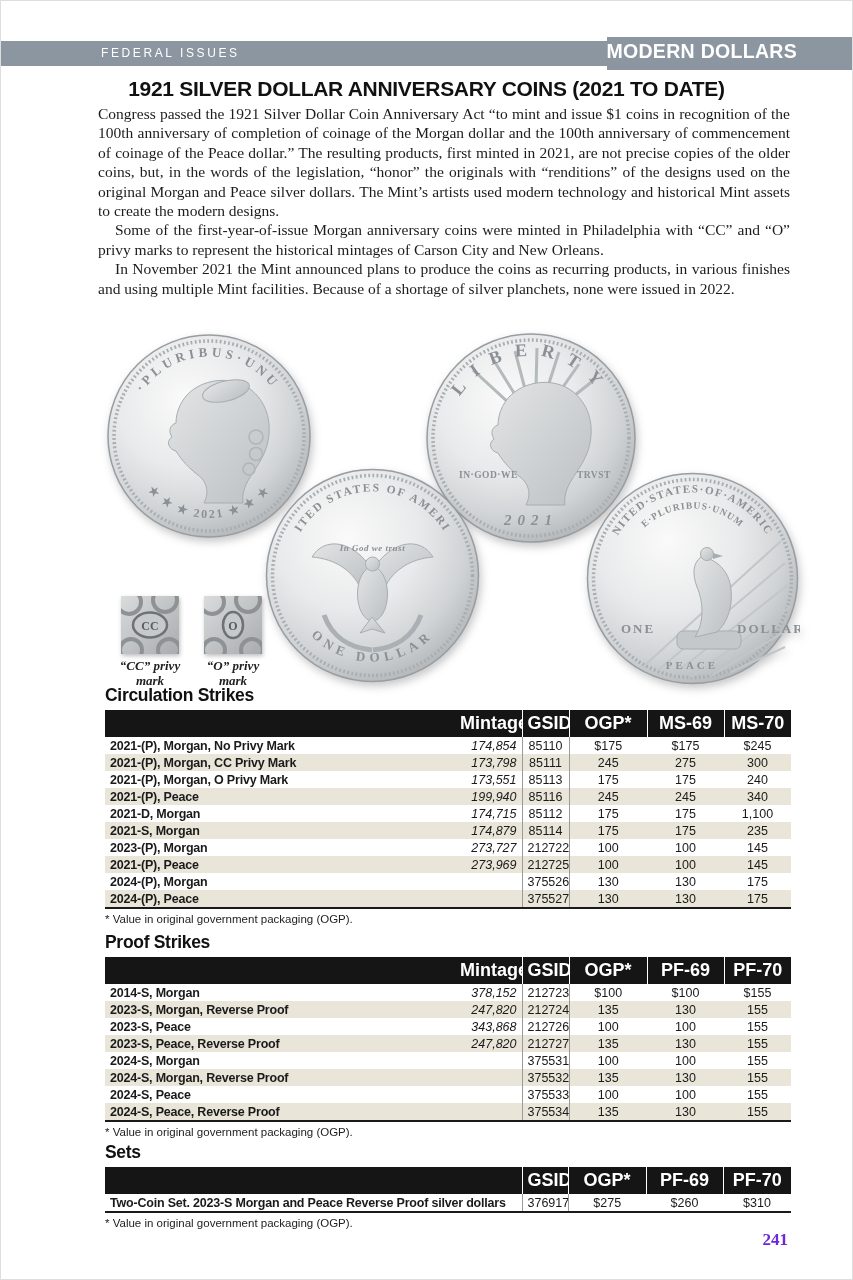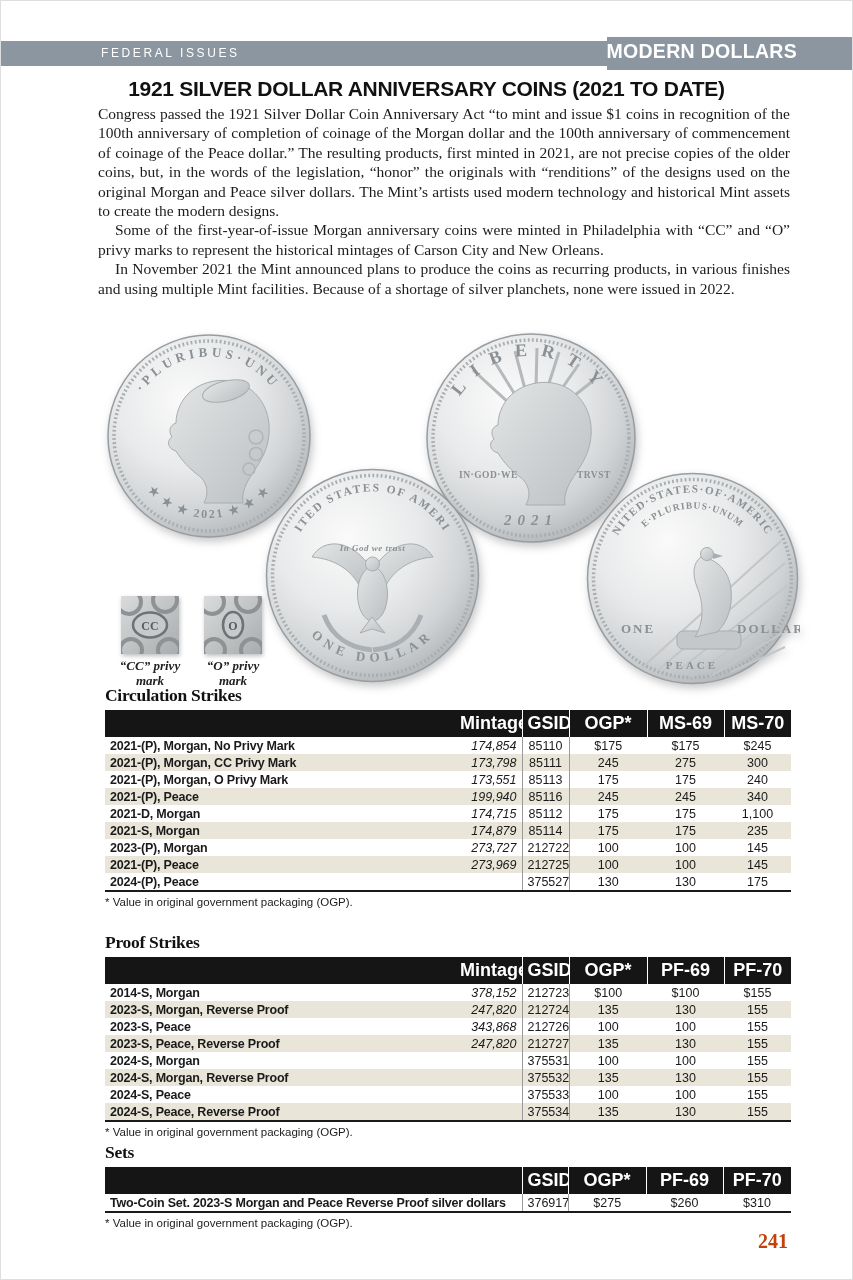--- a/index.html
+++ b/index.html
@@ -27,38 +27,38 @@
   
   .coin-area{position:absolute;top:328px;left:0;width:853px;height:360px;}
   .coin{position:absolute;filter:drop-shadow(2px 4px 4px rgba(70,70,70,.30));}
   .privy{position:absolute;filter:drop-shadow(1px 2px 2px rgba(70,70,70,.35));}
   .privy-caption{position:absolute;width:92px;text-align:center;
                  font-family:"Liberation Serif",serif;font-weight:bold;font-style:italic;
                  font-size:13px;line-height:14.5px;color:#222;}
 
   
   .section{position:absolute;left:104px;width:686px;}
-  .section h2{margin:0 0 4px 0;font-family:Liberation Serif, serif;font-weight:bold;
+  .section h2{margin:0 0 4px 0;font-family:Liberation Sans, sans-serif;font-weight:bold;
               font-size:17.5px;letter-spacing:-.3px;color:#111;}
   table.price-table{border-collapse:collapse;table-layout:fixed;width:686px;
                     font-family:"Liberation Sans",sans-serif;border-bottom:2px solid #1a1a1a;}
   table.price-table th{background:#151515;color:#fff;font-size:18px;font-weight:bold;
                        padding:3px 5px;text-align:center;overflow:hidden;white-space:nowrap;}
   table.price-table th.desc{text-align:left;}
   table.price-table th.mintage-h{text-align:right;}
   table.price-table th.sep{border-left:1px solid #fff;}
   table.price-table td{font-size:12.5px;height:17px;padding:0 5px;text-align:center;
                        color:#1a1a1a;overflow:hidden;white-space:nowrap;}
   table.price-table td.desc{text-align:left;font-weight:bold;letter-spacing:-.2px;}
   table.price-table td.mintage{text-align:right;font-style:italic;font-weight:normal;}
   table.price-table td.gsid{border-left:1px solid #9a9a9a;border-right:1px solid #9a9a9a;}
   table.price-table tbody tr:nth-child(even){background:#e9e5d8;}
   .footnote{margin:4px 0 0 0;font-family:"Liberation Sans",sans-serif;font-size:11.5px;color:#222;}
 
-  .page-number{position:absolute;top:1229px;right:64px;font-weight:bold;font-size:20px;color:#c2410c;}
+  .page-number{position:absolute;top:1229px;right:64px;font-weight:bold;font-size:17px;color:#6d28d9;}
 
   
   .coin text{font-family:"Liberation Serif",serif;font-weight:bold;fill:#8a9094;}
 </style>
 </head>
 <body>
 
 <svg width="0" height="0" style="position:absolute" aria-hidden="true">
   <defs>
     <radialGradient id="silver" cx="38%" cy="32%" r="75%">
@@ -289,20 +289,28 @@
           </tr>
           <tr>
             <td class="desc">2021-(P), Peace</td>
             <td class="mintage">273,969</td>
             <td class="gsid">212725</td>
             <td>100</td>
             <td>100</td>
             <td>145</td>
           </tr>
           <tr>
+            <td class="desc">2024-(P), Morgan</td>
+            <td class="mintage"></td>
+            <td class="gsid">375526</td>
+            <td>130</td>
+            <td>130</td>
+            <td>175</td>
+          </tr>
+          <tr>
             <td class="desc">2024-(P), Peace</td>
             <td class="mintage"></td>
             <td class="gsid">375527</td>
             <td>130</td>
             <td>130</td>
             <td>175</td>
           </tr>
         </tbody>
       </table>
     <p class="footnote">* Value in original government packaging (OGP).</p>

